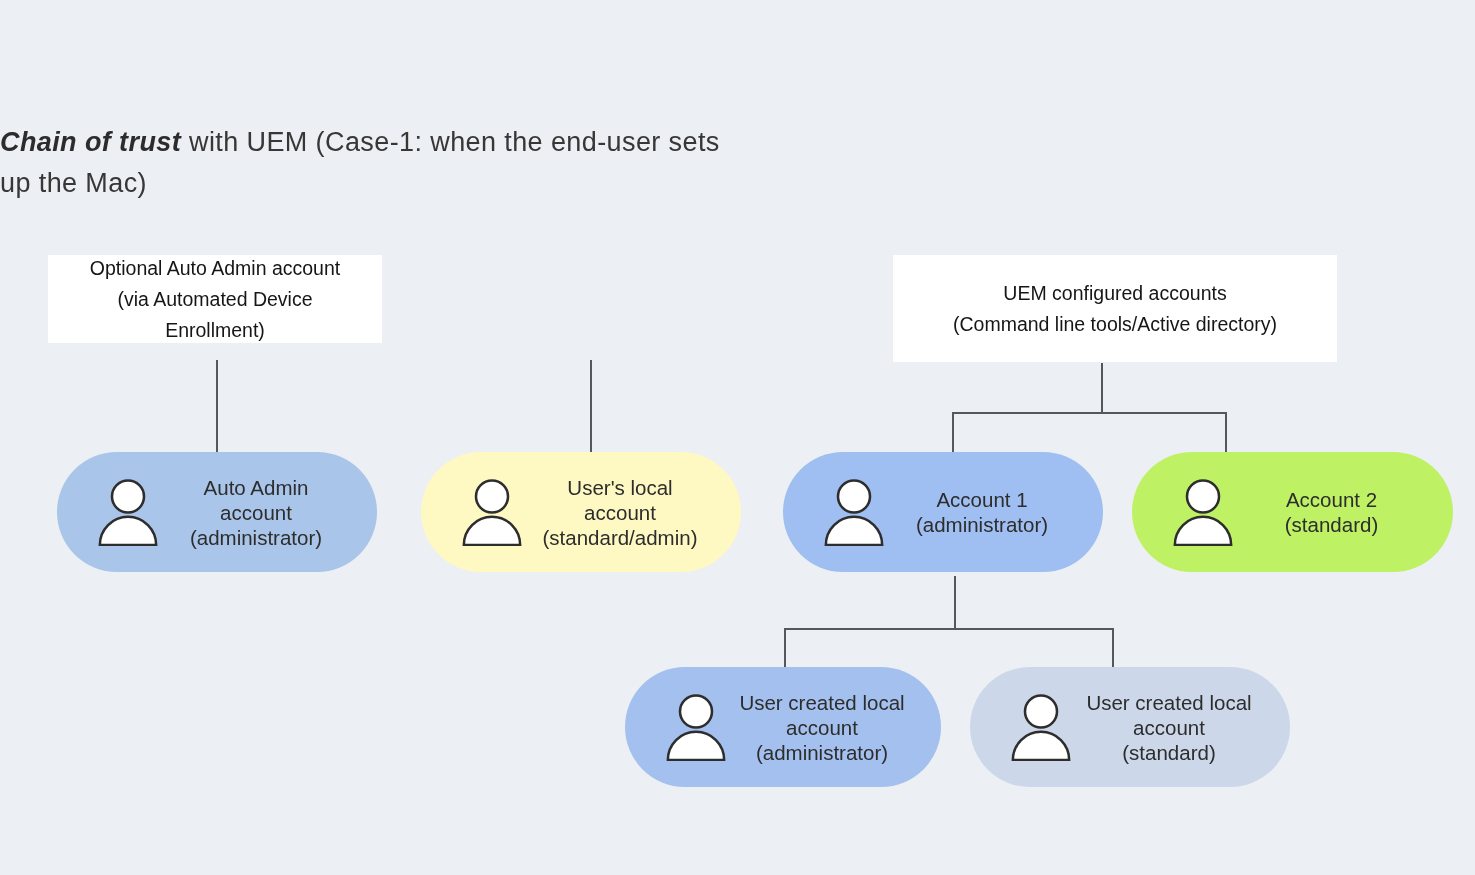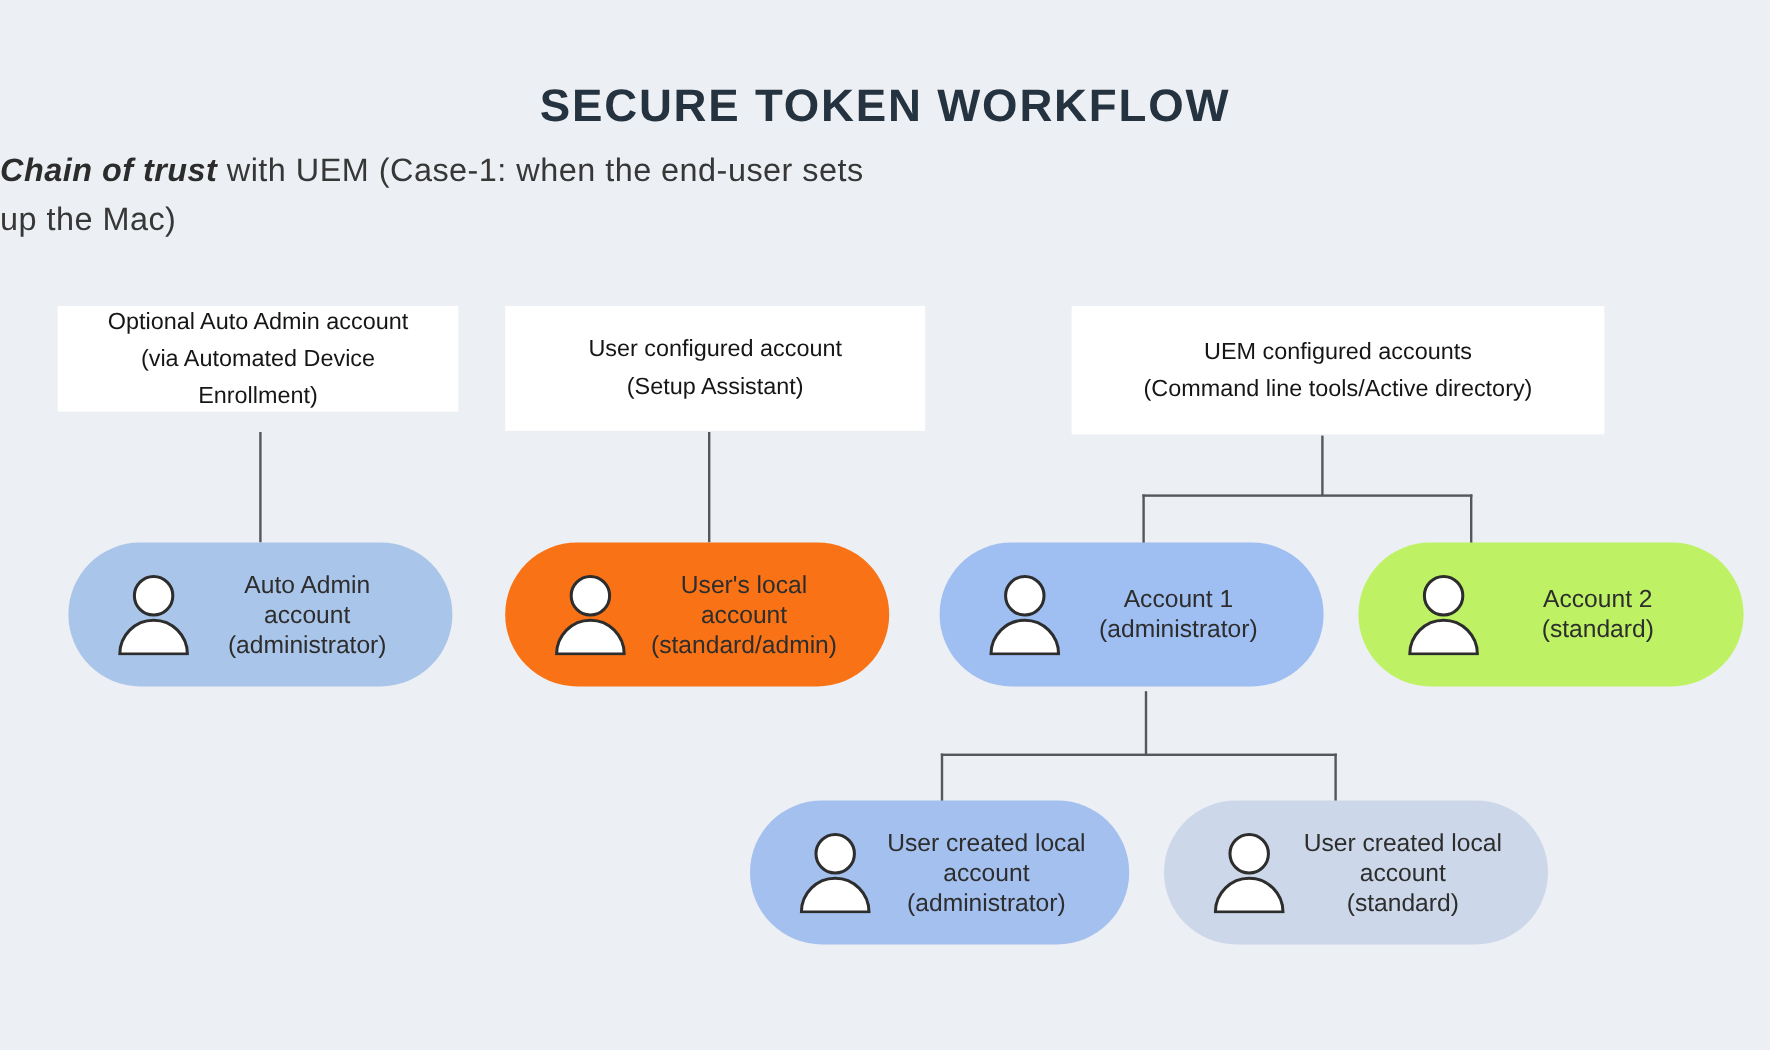--- a/index.html
+++ b/index.html
@@ -41,32 +41,27 @@
   .pill .pill-label{
     flex:1;text-align:center;font-size:20.5px;line-height:25px;color:#2d2d2d;
     white-space:pre-line;padding-right:26px;
   }
 </style>
 </head>
 <body>
 
 <div class="canvas">
 
-  <h1 class="title">SECURE TOKEN WORKFLOW</h1>
   <p class="subtitle"><em>Chain of trust</em><span> with UEM (Case-1: when the end-user sets
 up the Mac)</span></p>
 
   <div class="src-box" style="left:48px;top:255px;width:334px;height:88px;">
     <span>Optional Auto Admin account
 (via Automated Device
 Enrollment)</span>
-  </div>
-  <div class="src-box" style="left:421px;top:255px;width:350px;height:104px;">
-    <span>User configured account
-(Setup Assistant)</span>
   </div>
   <div class="src-box" style="left:893px;top:255px;width:444px;height:107px;">
     <span>UEM configured accounts
 (Command line tools/Active directory)</span>
   </div>
 
   <div class="line v" style="left:216px;top:360px;height:92px;"></div>
   <div class="line v" style="left:590px;top:360px;height:92px;"></div>
   <div class="line v" style="left:1101px;top:363px;height:50px;"></div>
   <div class="line h" style="left:952px;top:412px;width:275px;"></div>
@@ -82,21 +77,21 @@
       <svg width="66" height="68" viewBox="0 0 68 70" aria-hidden="true">
         <circle cx="34" cy="19" r="16.5" fill="#ffffff" stroke="#2d2d2d" stroke-width="2.6"></circle>
         <path d="M5 69 a29 29 0 0 1 58 0 Z" fill="#ffffff" stroke="#2d2d2d" stroke-width="2.6"></path>
       </svg>
     </span>
     <span class="pill-label">Auto Admin
 account
 (administrator)</span>
   </div>
 
-  <div class="pill" style="left: 421px; top: 452px; width: 320px; background: #f97316;">
+  <div class="pill" style="left: 421px; top: 452px; width: 320px; background: #fef9c3;">
     <span class="icon">
       <svg width="66" height="68" viewBox="0 0 68 70" aria-hidden="true">
         <circle cx="34" cy="19" r="16.5" fill="#ffffff" stroke="#2d2d2d" stroke-width="2.6"></circle>
         <path d="M5 69 a29 29 0 0 1 58 0 Z" fill="#ffffff" stroke="#2d2d2d" stroke-width="2.6"></path>
       </svg>
     </span>
     <span class="pill-label">User's local
 account
 (standard/admin)</span>
   </div>

